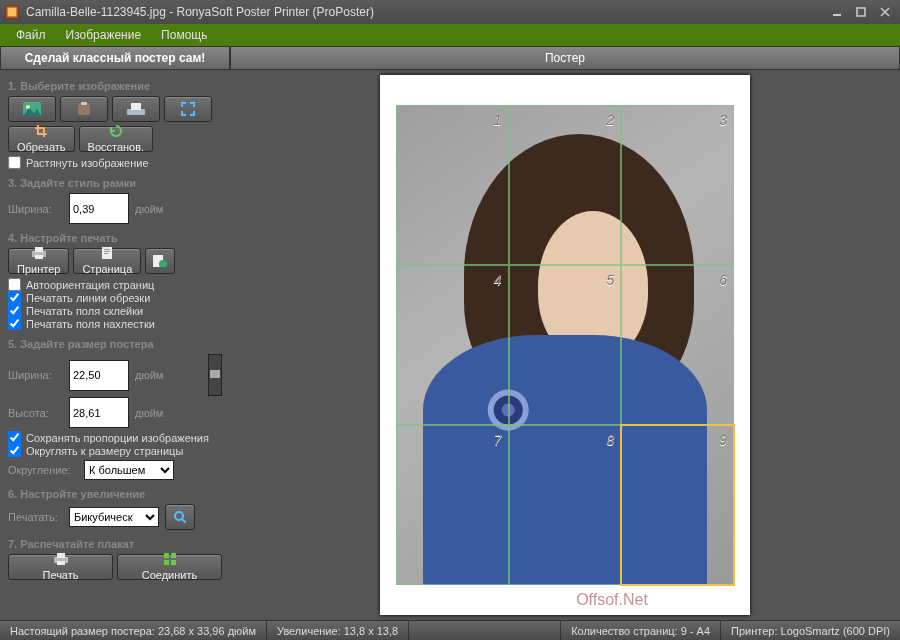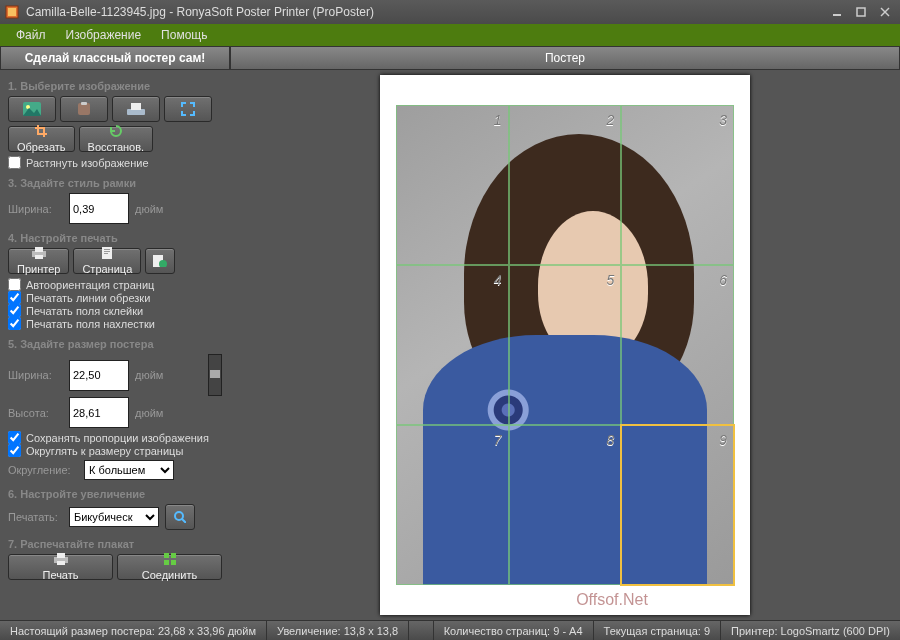--- a/index.html
+++ b/index.html
@@ -314,15 +314,14 @@
       </div>
     </div>
   </div>
 </div>
 
 <div class="statusbar">
   <div class="seg">Настоящий размер постера: 23,68 x 33,96 дюйм</div>
   <div class="seg">Увеличение: 13,8 x 13,8</div>
   <div class="spacer"></div>
   <div class="seg">Количество страниц: 9 - A4</div>
-  <div class="seg">Текущая страница: 9</div>
   <div class="seg">Принтер: LogoSmartz (600 DPI)</div>
 </div>
 
 </body></html>

